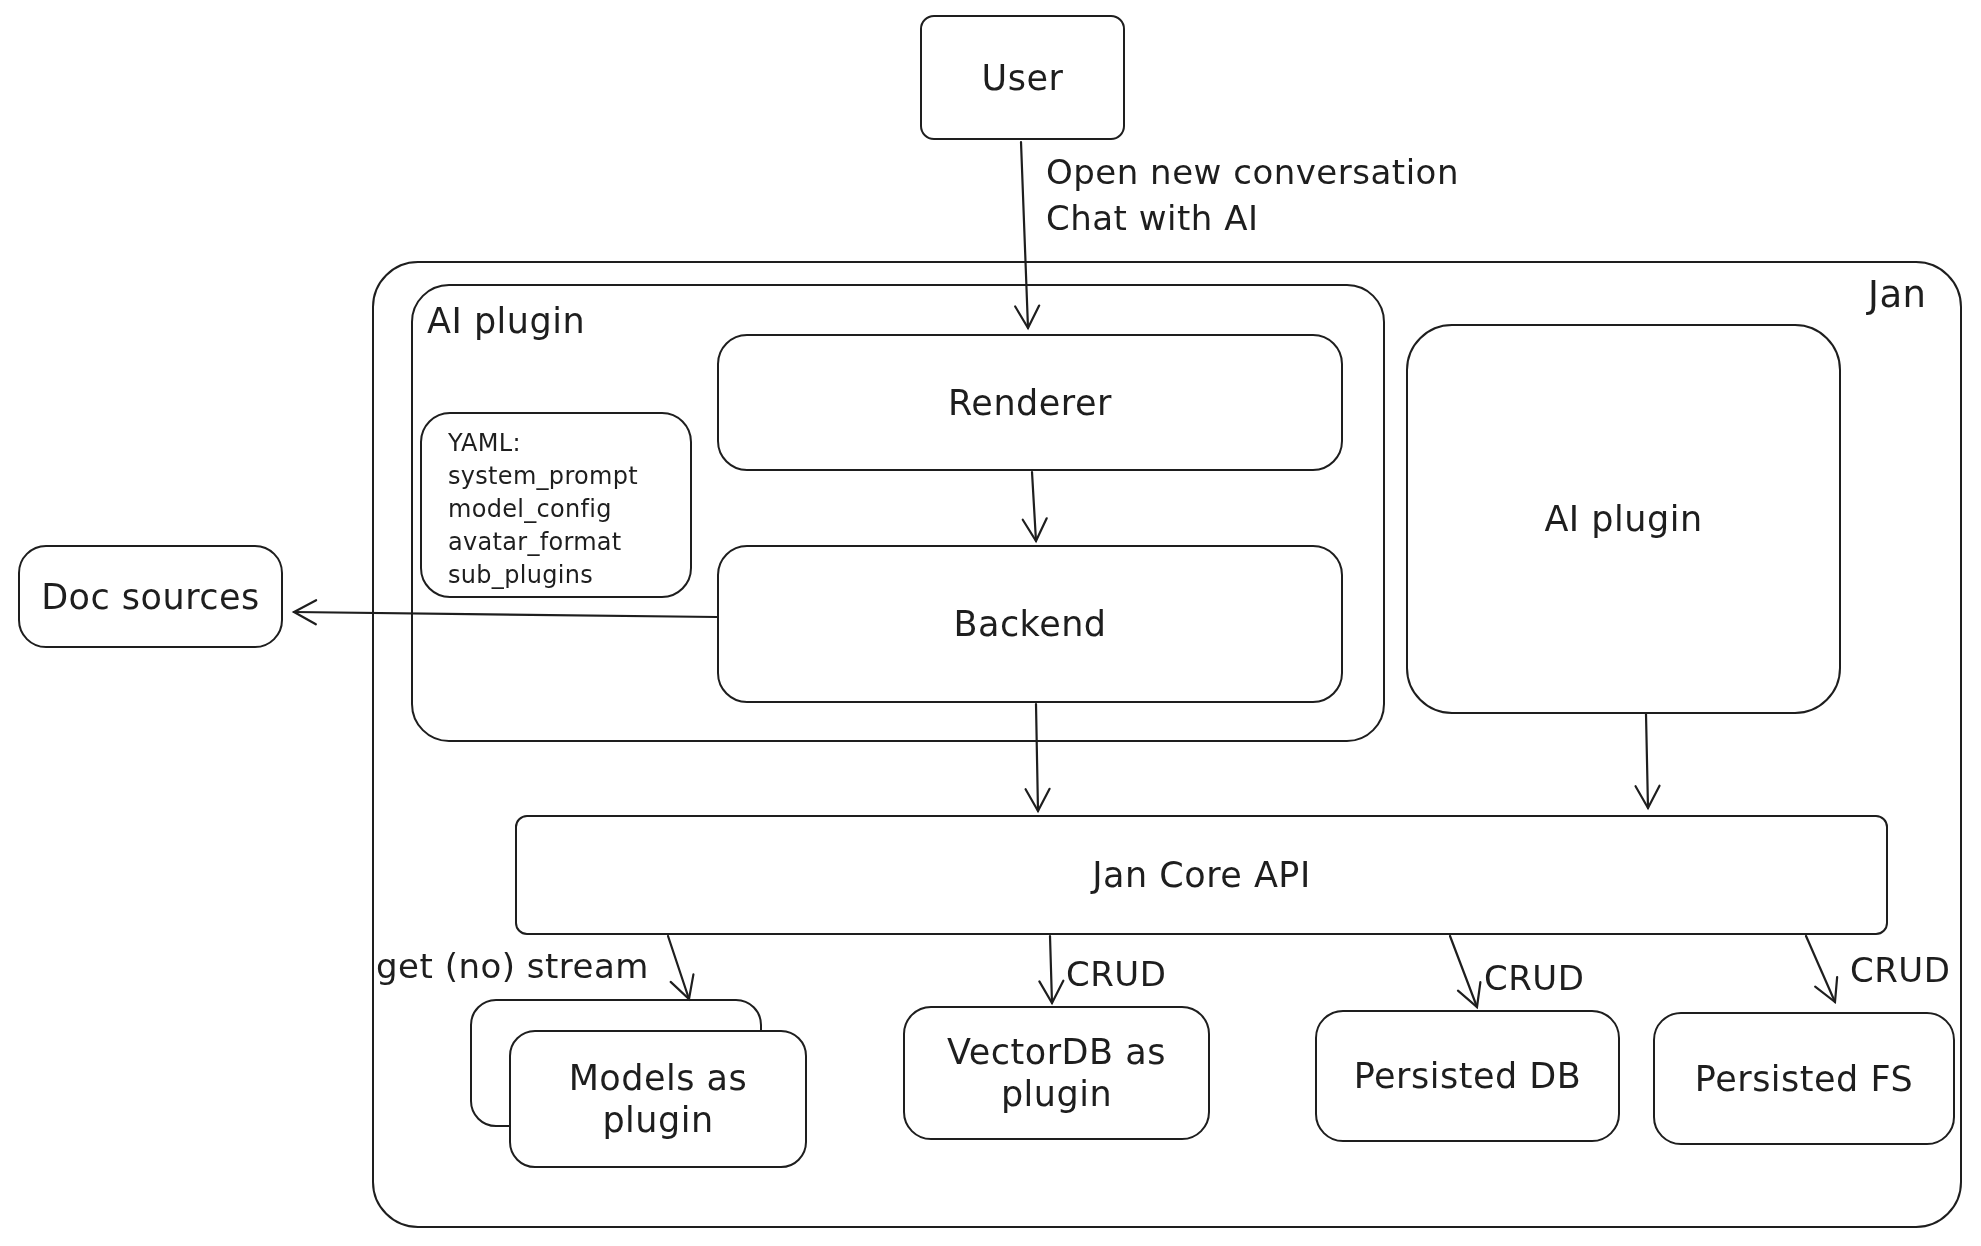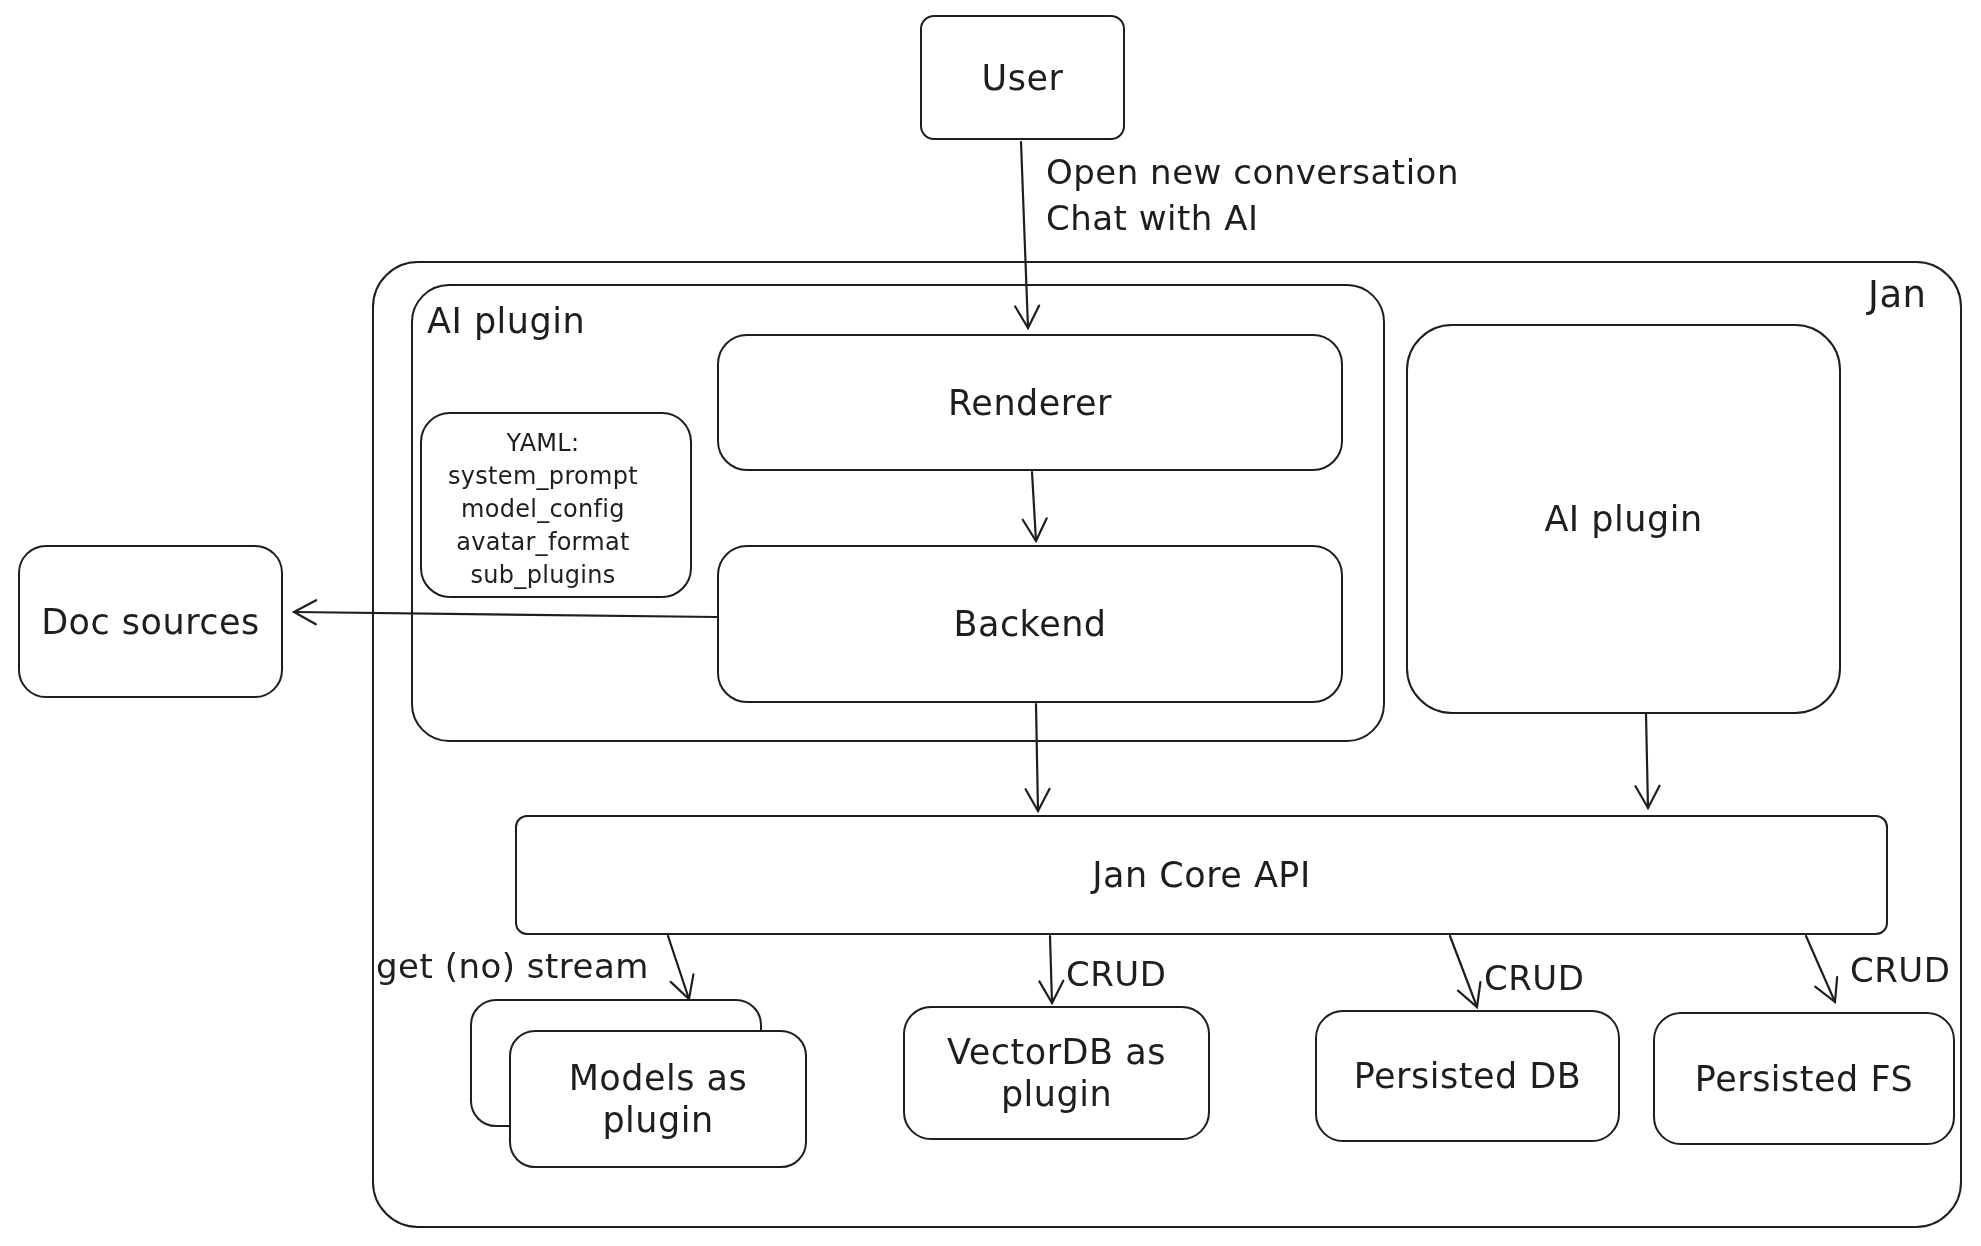--- a/index.html
+++ b/index.html
@@ -35,21 +35,21 @@
   .floating-label{
     position:absolute;
     font-size:35px;
     letter-spacing:0.5px;
     white-space:pre-line;
     line-height:1.35;
   }
   .small-note{
     font-size:24px;
     line-height:1.38;
-    text-align:center;
+    text-align:left;
     white-space:pre-line;
     letter-spacing:0.3px;
   }
   svg.arrows{
     position:absolute;
     left:0;top:0;
     width:1981px;height:1246px;
     pointer-events:none;
   }
   svg.arrows path, svg.arrows line{
@@ -116,21 +116,21 @@
   </div>
 
   <div class="box" style="left:717px;top:545px;width:626px;height:158px;border-radius:30px;">
     <span class="lbl">Backend</span>
   </div>
 
   <div class="box" style="left:1406px;top:324px;width:435px;height:390px;border-radius:46px;">
     <span class="lbl">AI plugin</span>
   </div>
 
-  <div class="box" style="left:18px;top:545px;width:265px;height:153px;border-radius:28px;">
+  <div class="box" style="left:18px;top:545px;width:265px;height:103px;border-radius:28px;">
     <span class="lbl">Doc sources</span>
   </div>
 
   <div class="box" style="left:515px;top:815px;width:1373px;height:120px;border-radius:12px;">
     <span class="lbl">Jan Core API</span>
   </div>
 
   <div class="floating-label" style="left:376px;top:944px;font-size:34px;">get (no) stream</div>
   <div class="floating-label" style="left:1066px;top:952px;font-size:34px;">CRUD</div>
   <div class="floating-label" style="left:1484px;top:956px;font-size:34px;">CRUD</div>

